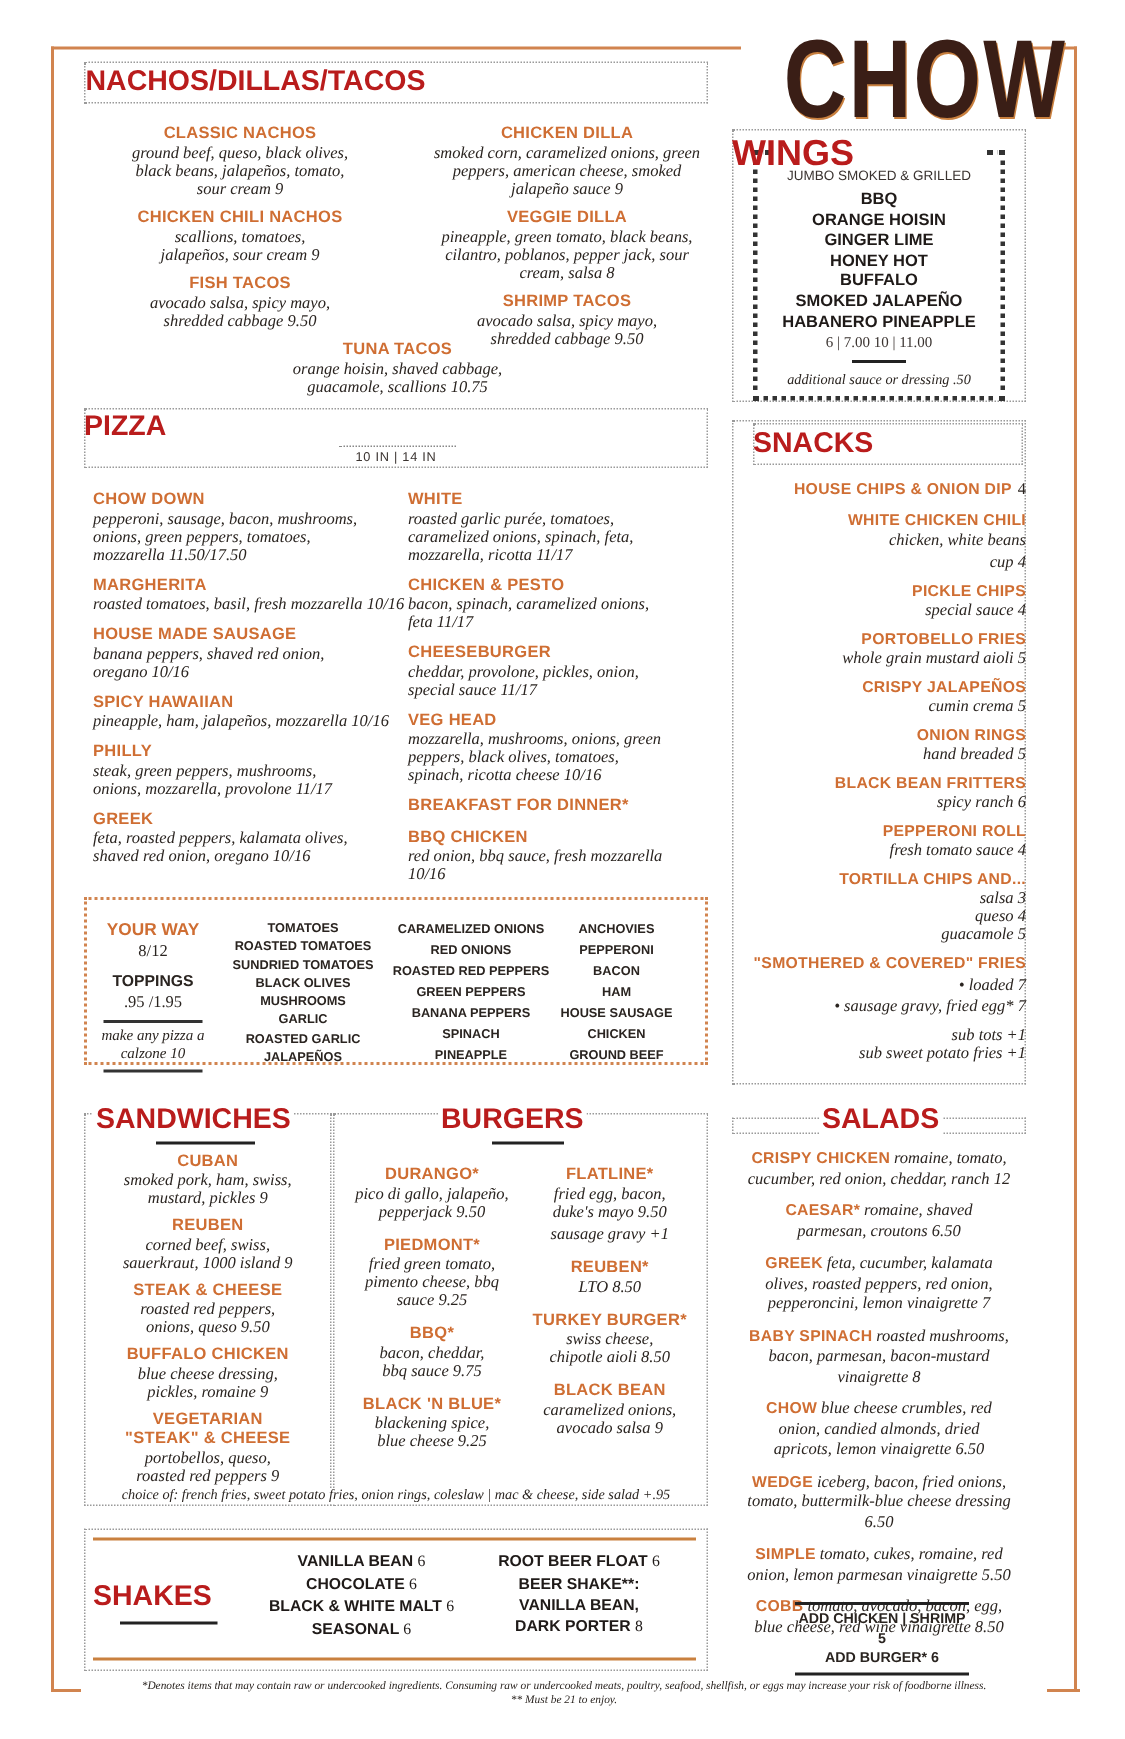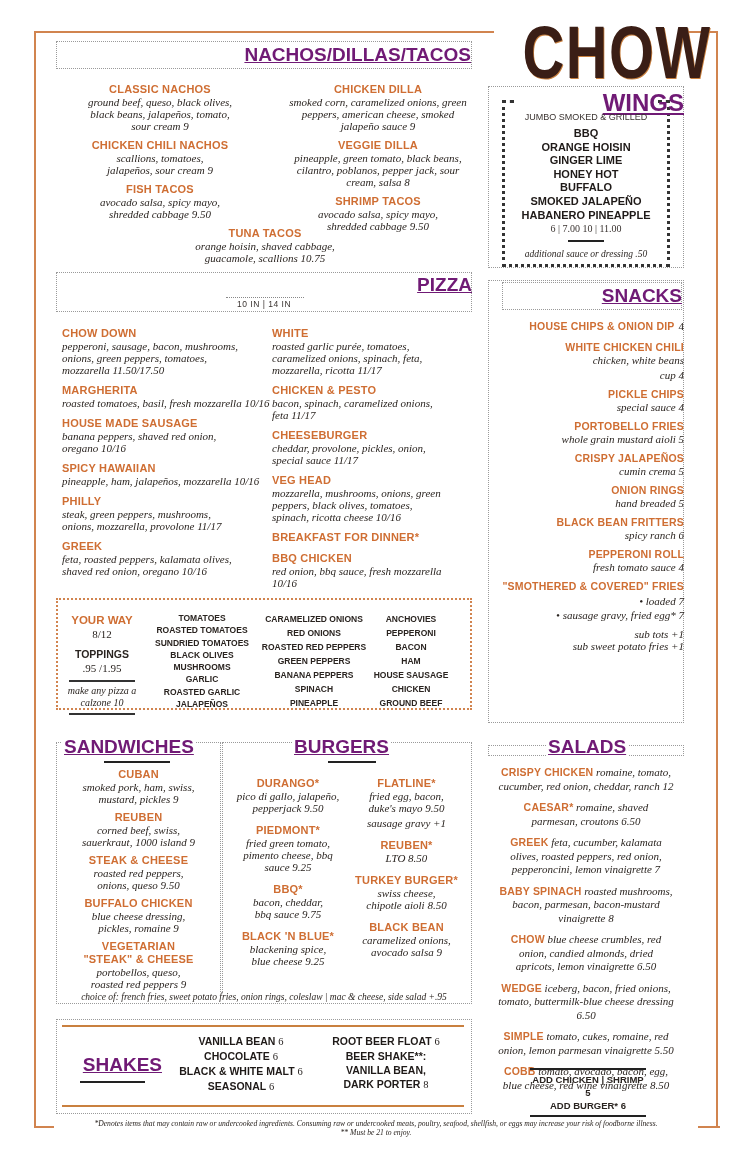--- a/index.html
+++ b/index.html
@@ -10,21 +10,21 @@
   .frame-bottom-l { position: absolute; left: 34px; top: 1126px; width: 20px; height: 2px; background: #d1844f; }
   .frame-bottom-r { position: absolute; left: 698px; top: 1126px; width: 22px; height: 2px; background: #d1844f; }
   .frame-gap { position: absolute; left: 494px; top: 20px; width: 190px; height: 22px; background: #fff; }
 
   .logo { position: absolute; left: 503px; top: 12px; width: 178px; height: 82px; text-align: center;
     font-family: "Liberation Sans", "DejaVu Sans", sans-serif; font-weight: bold; font-size: 74px; line-height: 82px;
     color: #3a1e16; letter-spacing: 2px; transform: scaleX(0.78); transform-origin: center;
     text-shadow: 1px 1px 0 #c9803f; }
 
   .sans { font-family: "Liberation Sans", "DejaVu Sans", sans-serif; }
-  .hdr { font-family: "Liberation Sans", "DejaVu Sans", sans-serif; font-weight: bold; color: #701a75; text-align: right; text-decoration: underline; }
+  .hdr { font-family: "Liberation Sans", "DejaVu Sans", sans-serif; font-weight: bold; color: #b91c1c; text-align: left; }
   .dotbox { position: absolute; border: 1px dotted #9a9a9a; }
   .item-name { font-family: "Liberation Sans", "DejaVu Sans", sans-serif; font-weight: bold; color: #cf6e33; font-size: 11px; line-height: 13px; letter-spacing: 0.2px; }
   .desc { font-style: italic; font-size: 11px; line-height: 12px; color: #2a2420; }
   .price { font-style: normal; }
   .center { text-align: center; }
 
   
   .nachos-hdr { left: 56px; top: 41px; width: 416px; height: 28px; }
   .nachos-hdr span { display:block; font-size: 19px; line-height: 26px; }
   .col { position: absolute; }
@@ -291,20 +291,26 @@
     </div>
   <div class="blk">
       <div class="item-name">BLACK BEAN FRITTERS</div>
       <div class="desc">spicy ranch 6</div>
     </div>
   <div class="blk">
       <div class="item-name">PEPPERONI ROLL</div>
       <div class="desc">fresh tomato sauce 4</div>
     </div>
   <div class="blk">
+      <div class="item-name">TORTILLA CHIPS AND...</div>
+      <div class="desc">salsa 3</div>
+      <div class="desc">queso 4</div>
+      <div class="desc">guacamole 5</div>
+    </div>
+  <div class="blk">
       <div class="item-name">"SMOTHERED &amp; COVERED" FRIES</div>
       <div class="desc" style="margin-top:2px">• loaded  7</div>
       <div class="desc" style="margin-top:2px">• sausage gravy, fried egg*  7</div>
     </div>
   <div class="desc" style="margin-top:2px">sub tots +1</div>
   <div class="desc">sub sweet potato fries +1</div>
 </div>
 
 <div class="dotbox sand-box"></div>
 <div class="hdr sec-title" style="left:62px; top:735px;">SANDWICHES</div>

